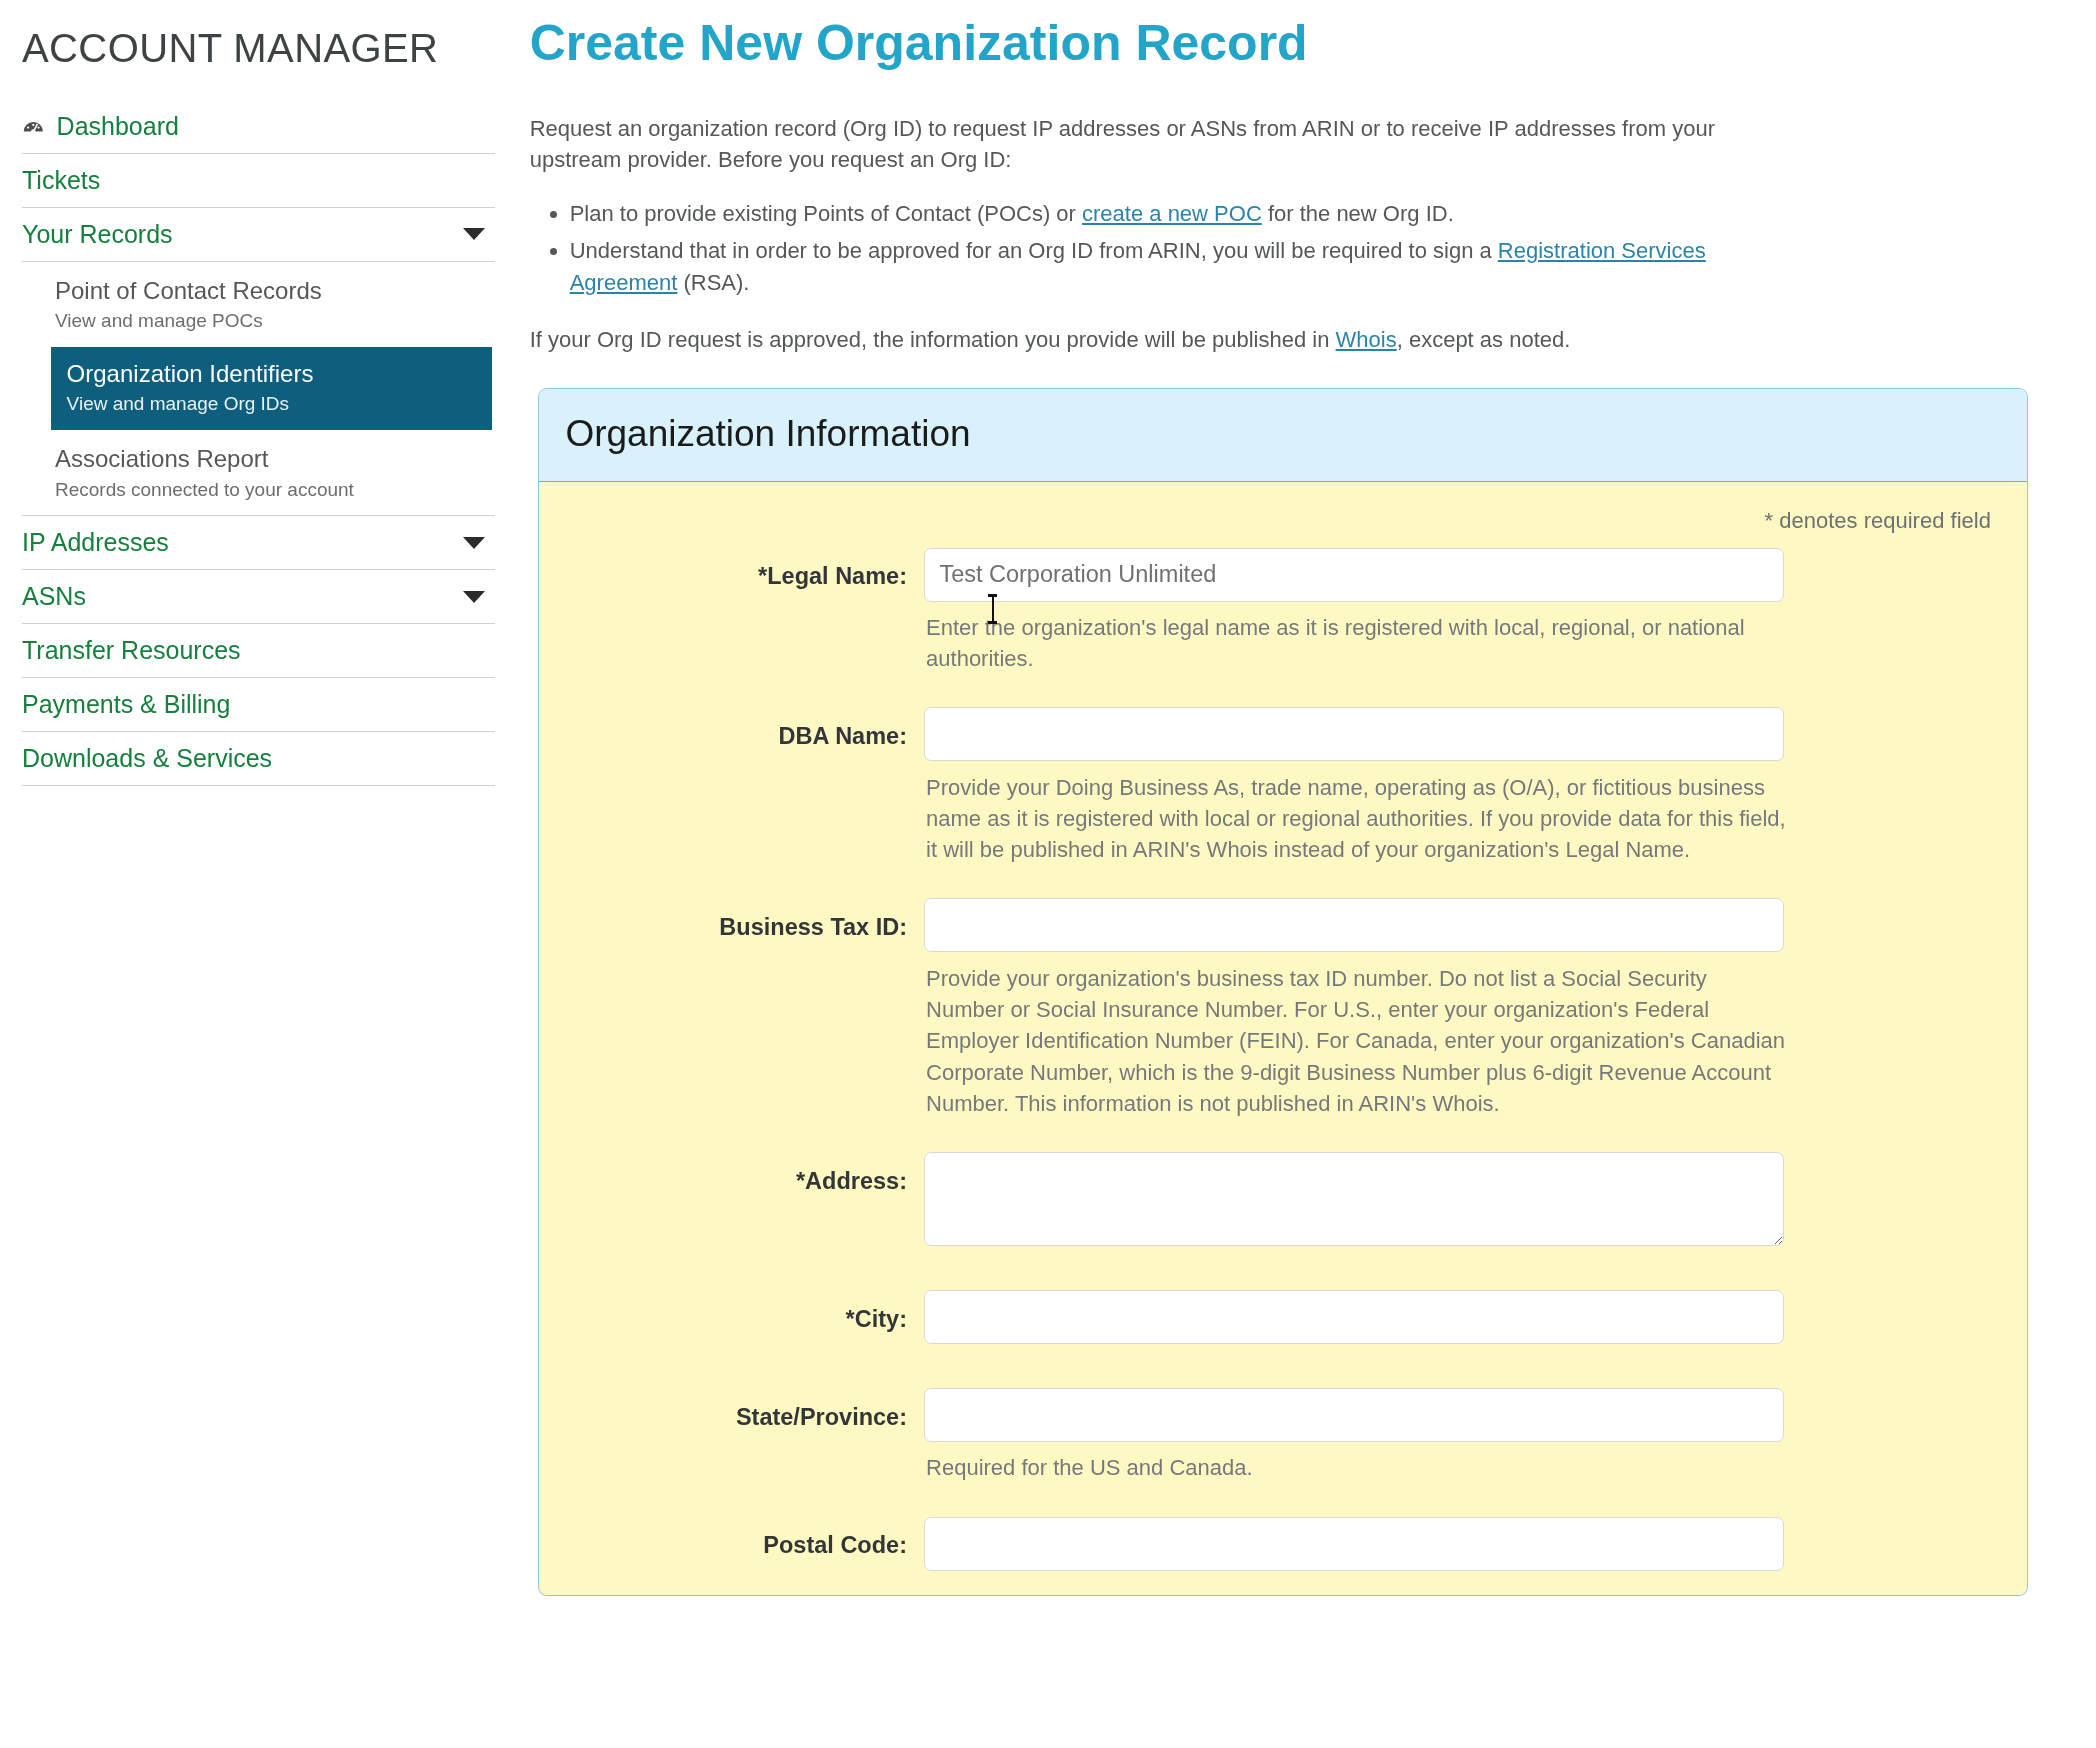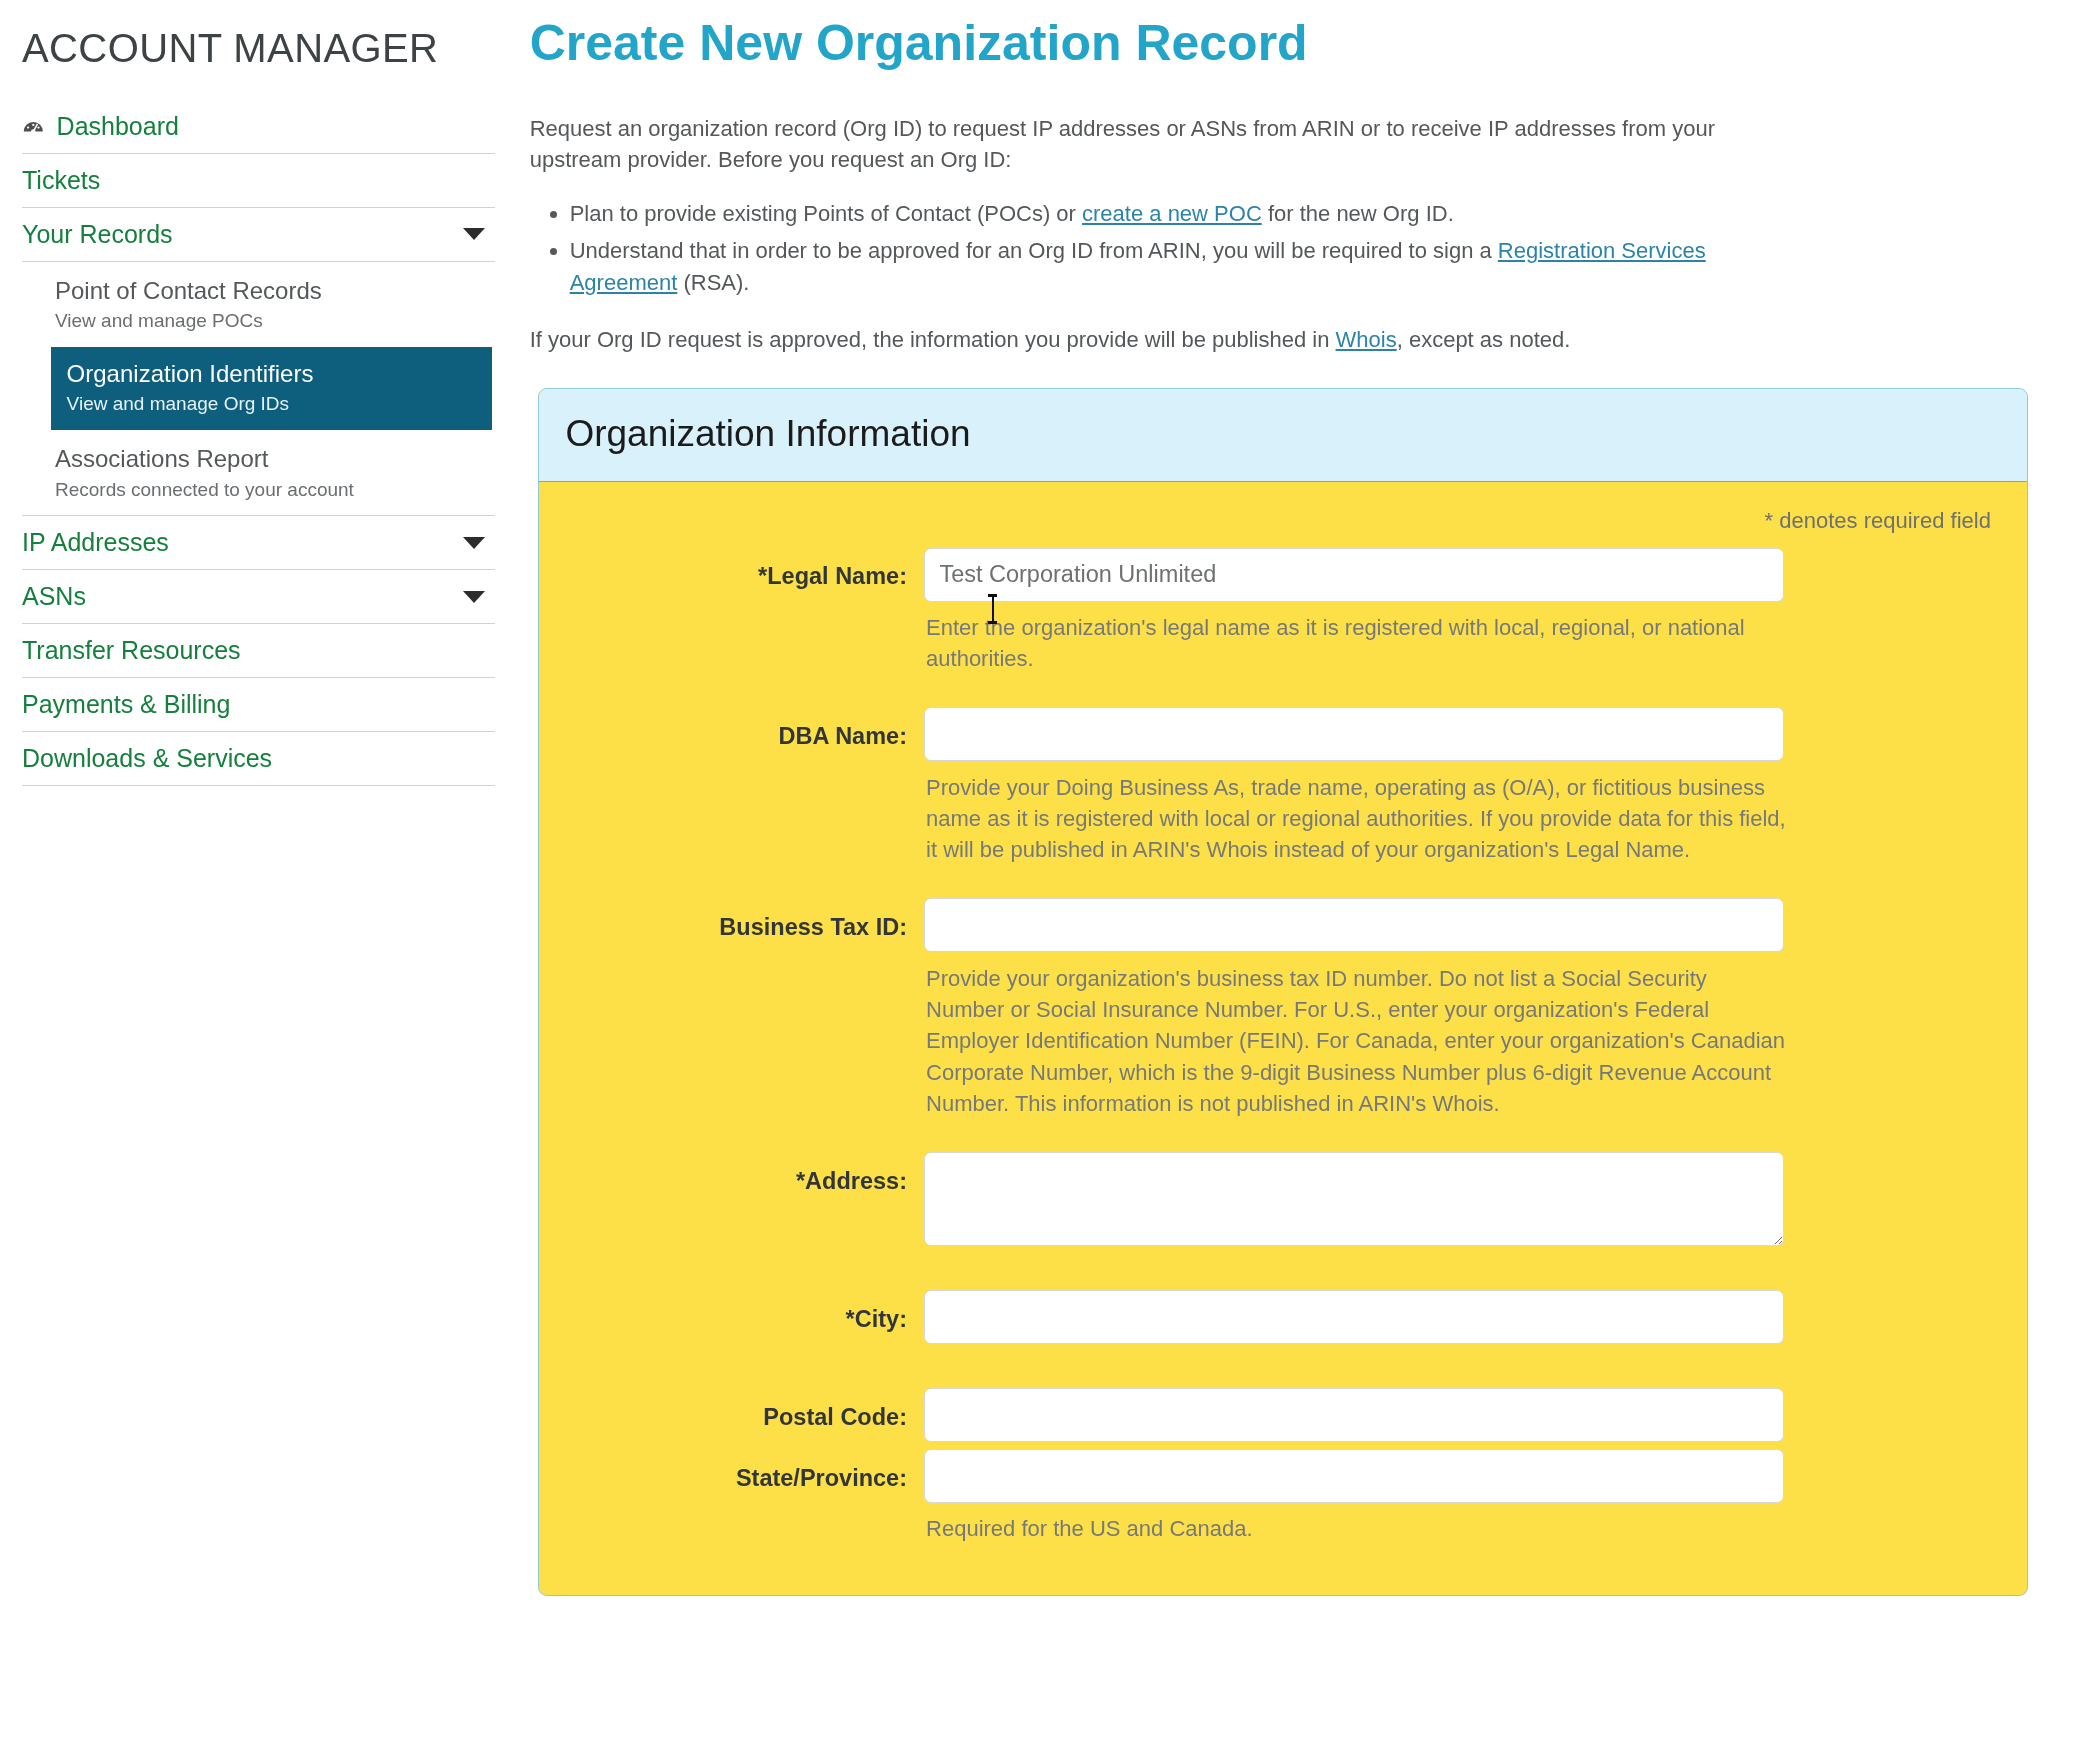--- a/index.html
+++ b/index.html
@@ -146,21 +146,21 @@
     margin-top: 28px;
     max-width: 1234px;
   }
 
   .panel {
     margin-top: 35px;
     margin-left: 8.7px;
     width: 1490px;
     border: 1.7px solid #8fc8dd;
     border-radius: 8.7px;
-    background: #fde047;
+    background: #fef9c3;
     overflow: hidden;
   }
   .panel-head {
     background: #d8f1fa;
     border-bottom: 1.7px solid #6fafc6;
     padding: 24px 26px 26px 26px;
   }
   .panel-head h2 {
     margin: 0;
     font-size: 37px;
@@ -385,31 +385,31 @@
 
         <div class="field-row">
           <div class="field-label">*City:</div>
           <div class="field-col">
             <input class="txt-input" type="text" value="" style="">
             <div class="spacer-lg"></div>
           </div>
         </div>
 
         <div class="field-row">
-          <div class="field-label">Postal Code:</div>
-          <div class="field-col">
-            <input class="txt-input" type="text" value="" style="">
-          </div>
-        </div>
-
-        <div class="field-row">
           <div class="field-label">State/Province:</div>
           <div class="field-col">
             <input class="txt-input" type="text" value="" style="">
             <div class="help">Required for the US and Canada.</div>
+          </div>
+        </div>
+
+        <div class="field-row">
+          <div class="field-label">Postal Code:</div>
+          <div class="field-col">
+            <input class="txt-input" type="text" value="" style="">
           </div>
         </div>
 
       </div>
     </section>
   </main>
 
   <div class="cursor-ibeam">
       <span></span>
     </div>

